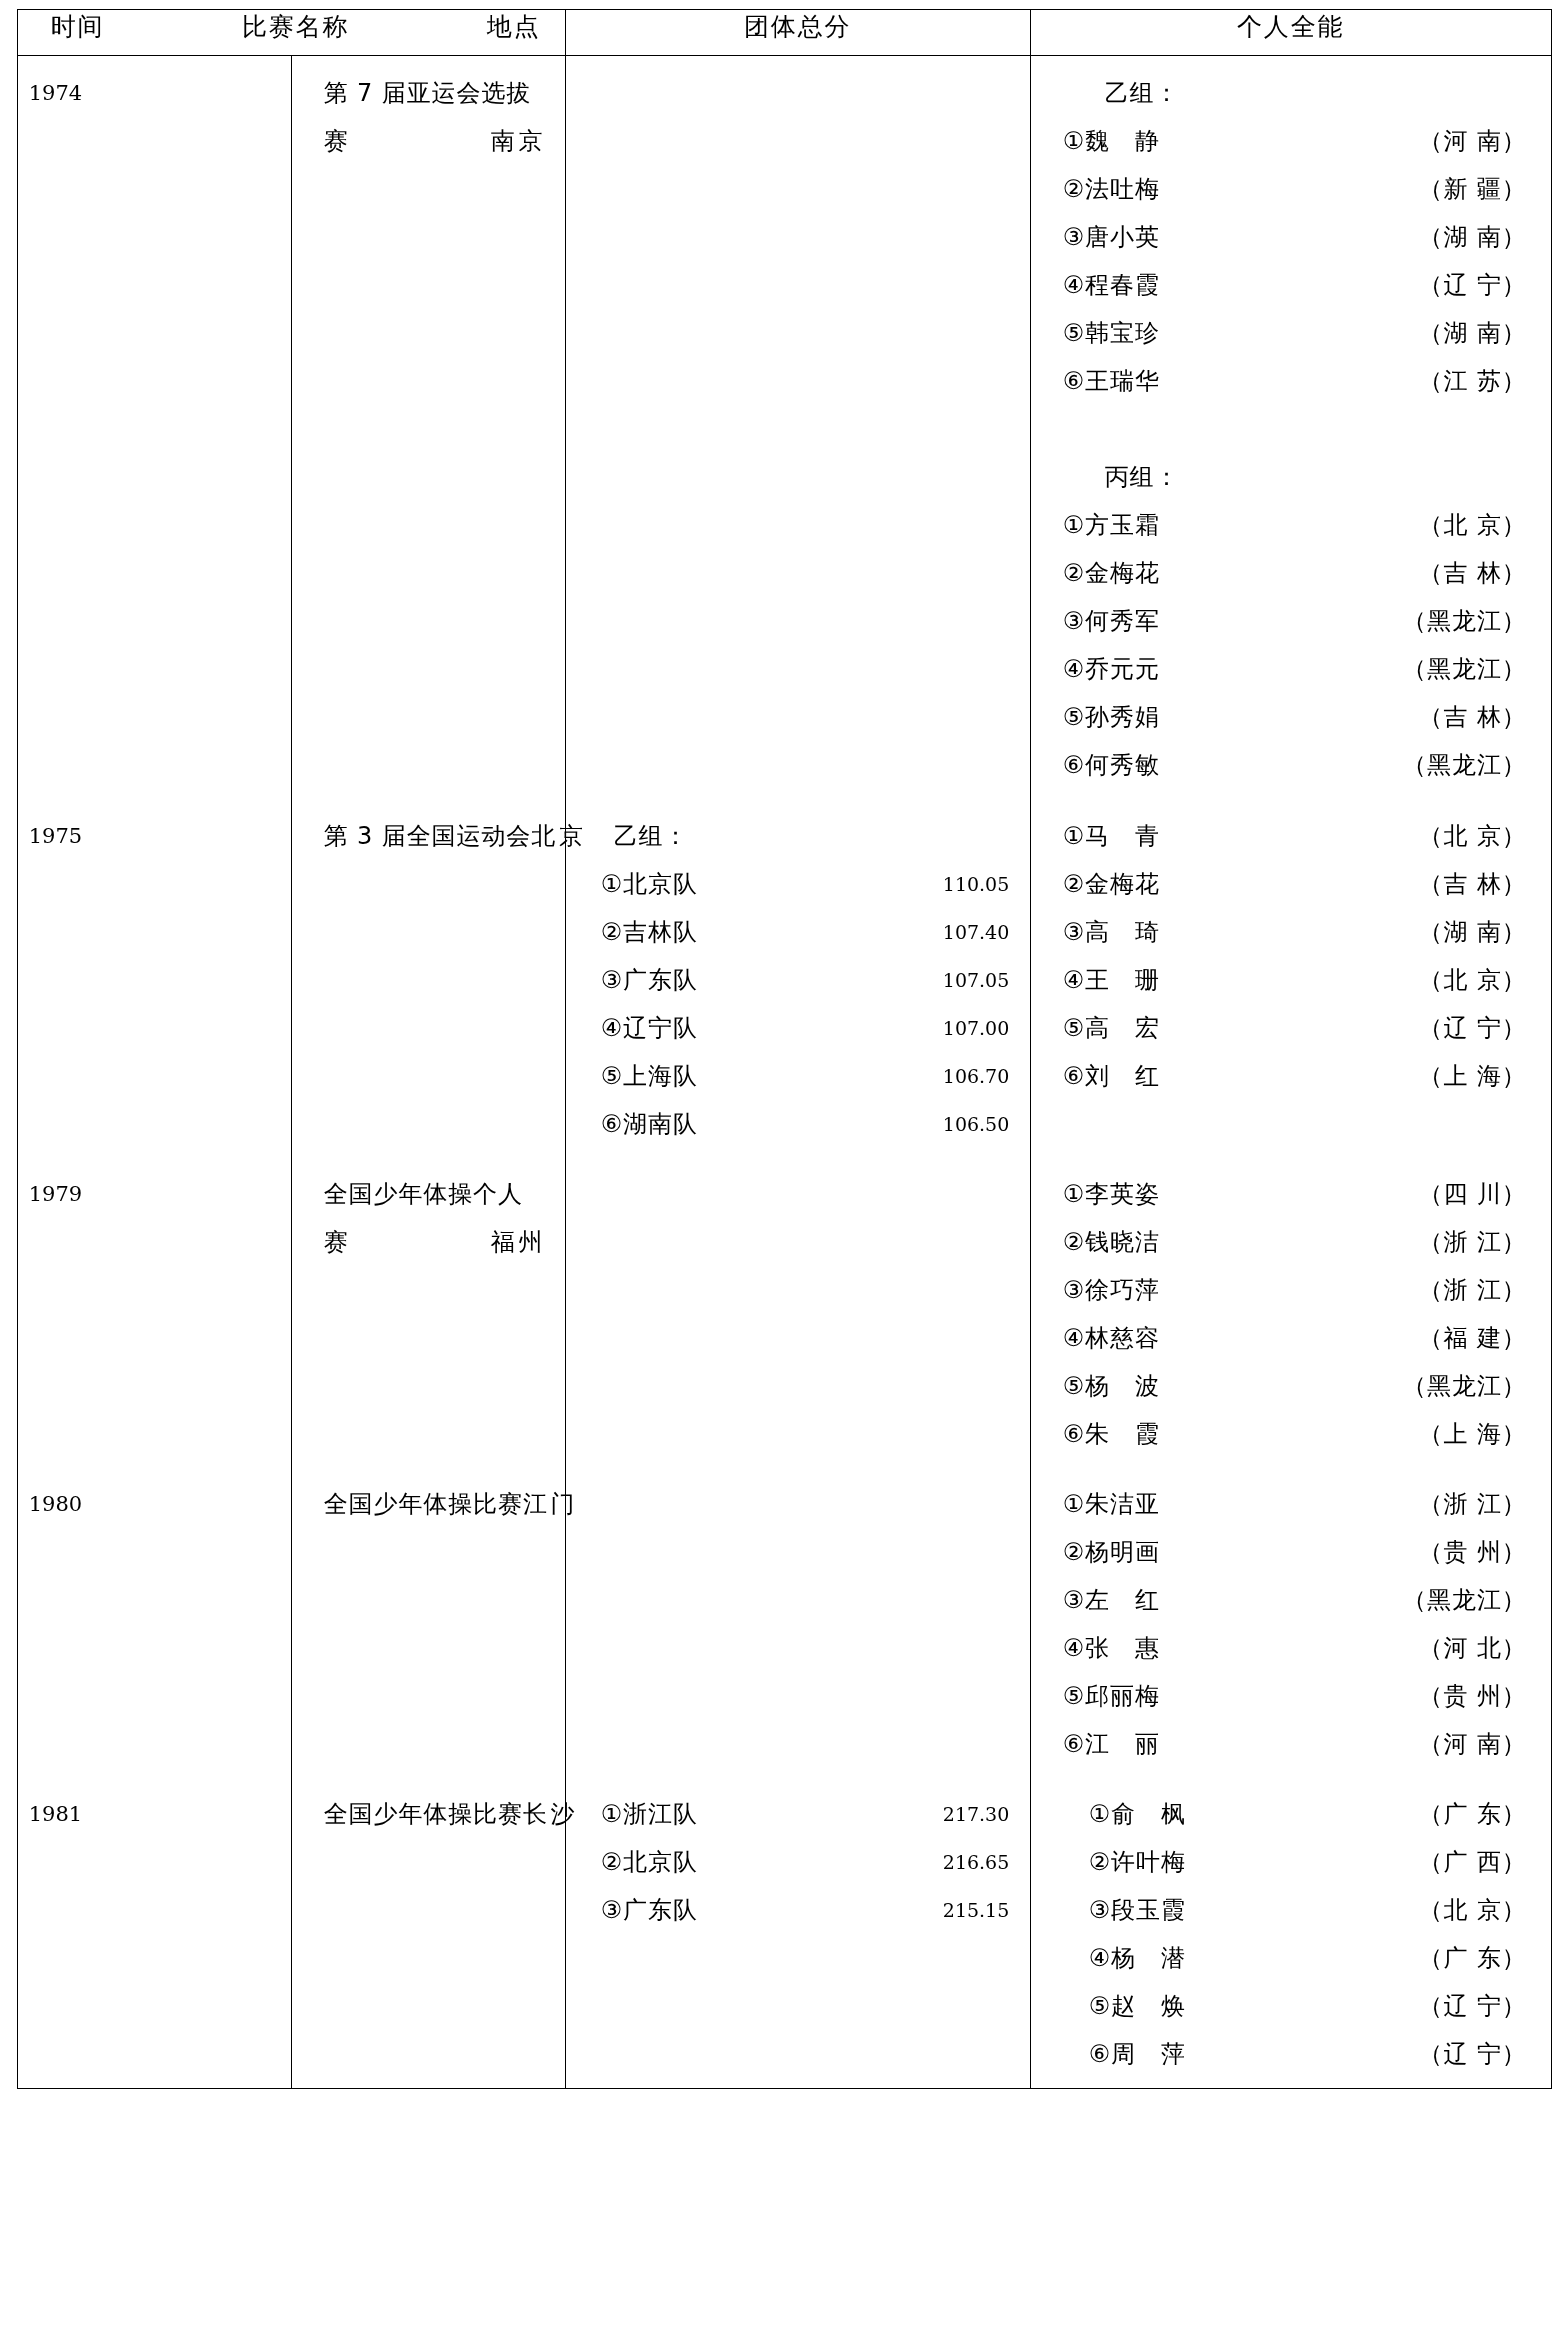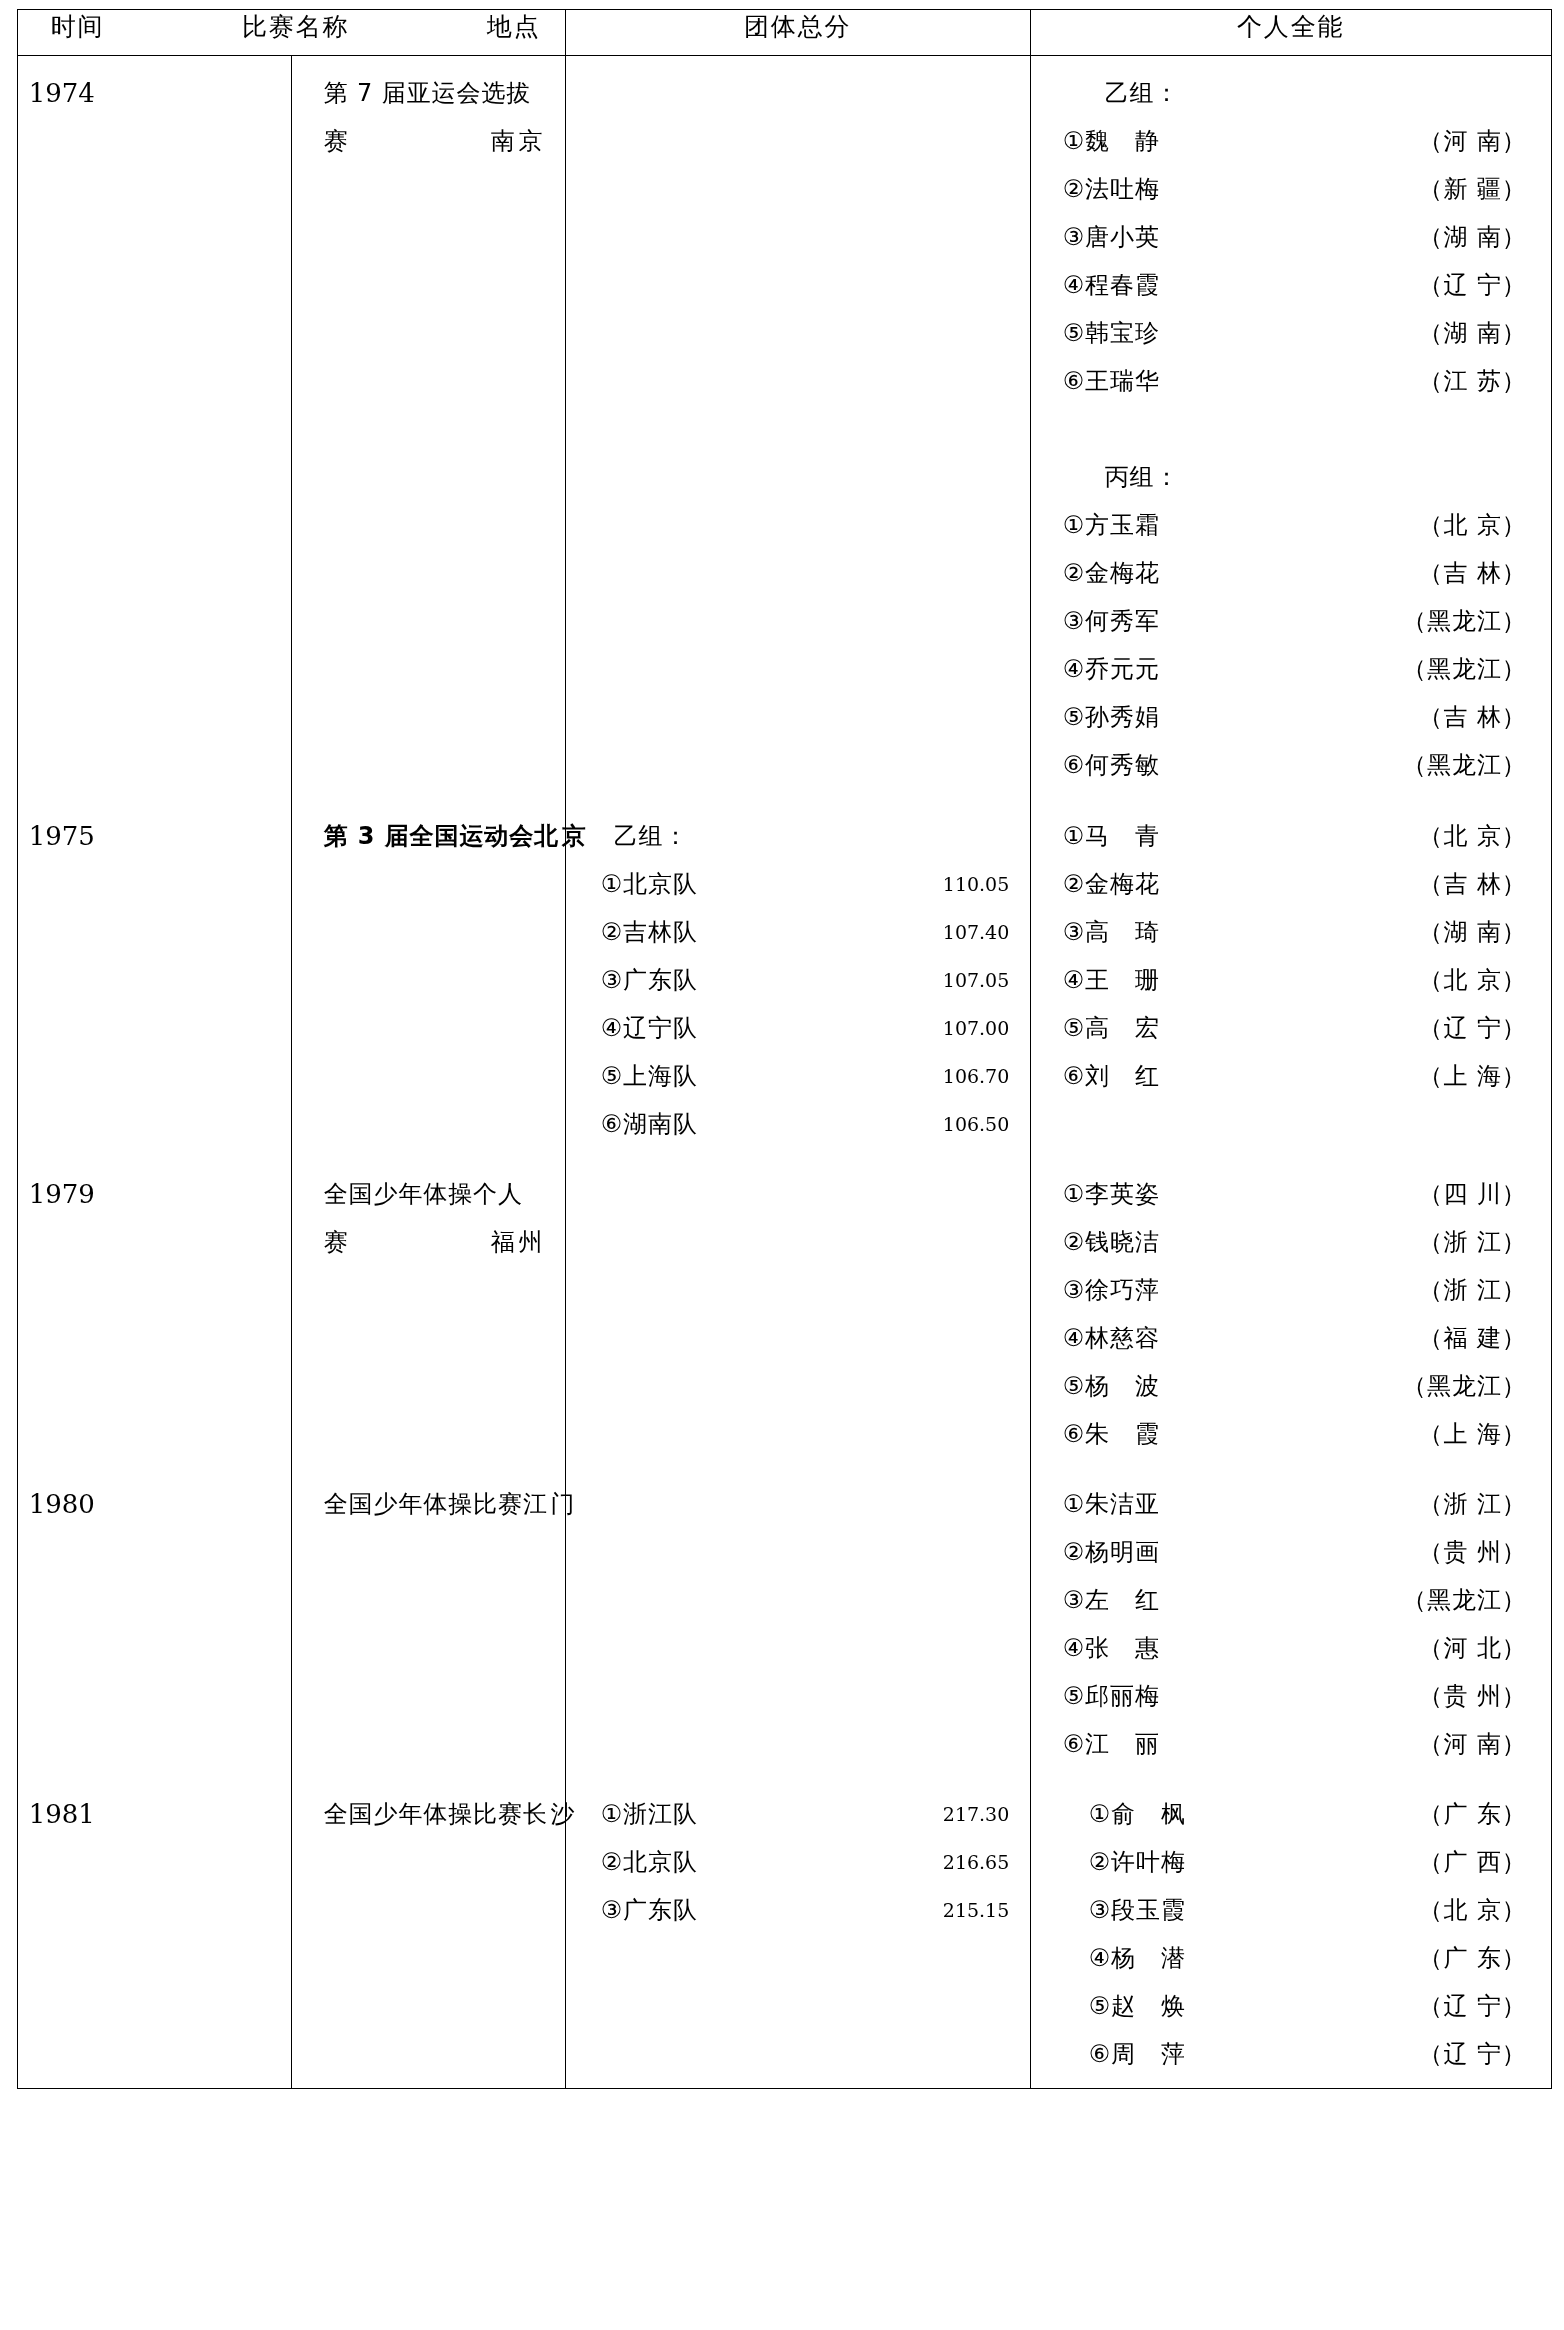--- a/index.html
+++ b/index.html
@@ -117,21 +117,21 @@
     display: flex;
     height: 48px;
     line-height: 48px;
     padding: 0 24px 0 32px;
     white-space: nowrap;
     text-align: center;
   }
   .ind-line .iname { flex: 0 0 auto; letter-spacing: 0.9px; }
   .ind-line .iprov { margin-left: auto; letter-spacing: 0.9px; }
 
-  .num { font-family: "DejaVu Serif", "Liberation Serif", serif; font-size: 26px; }
+  .num { font-family: "DejaVu Serif", "Liberation Serif", serif; font-size: 21px; }
 </style>
 </head>
 <body>
 
 <div class="page">
   <table class="main">
     <thead>
       <tr>
         <th class="col-time th-firstgroup" colspan="2" style="width:547px">
           <div class="th-first-inner">
@@ -218,21 +218,21 @@
               </div>
             </div>
           </td>
         </tr>
         <tr>
           <td class="c-time" style="border-top: none; border-bottom: none;">
             <div class="cell">
               <div class="row-line num">1975</div>
             </div>
           </td>
-          <td class="c-name" style="border-top: none; border-bottom: none; font-weight: bold;">
+          <td class="c-name" style="border-top: none; border-bottom: none;">
             <div class="cell">
               <div class="evt with-place">
                 <span>第 3 届全国运动会</span>
                 <span class="place">北京</span>
               </div>
             </div>
           </td>
           <td class="c-team" style="border-top: none; border-bottom: none;">
             <div class="cell">
               <div class="group-label">乙组：</div>

